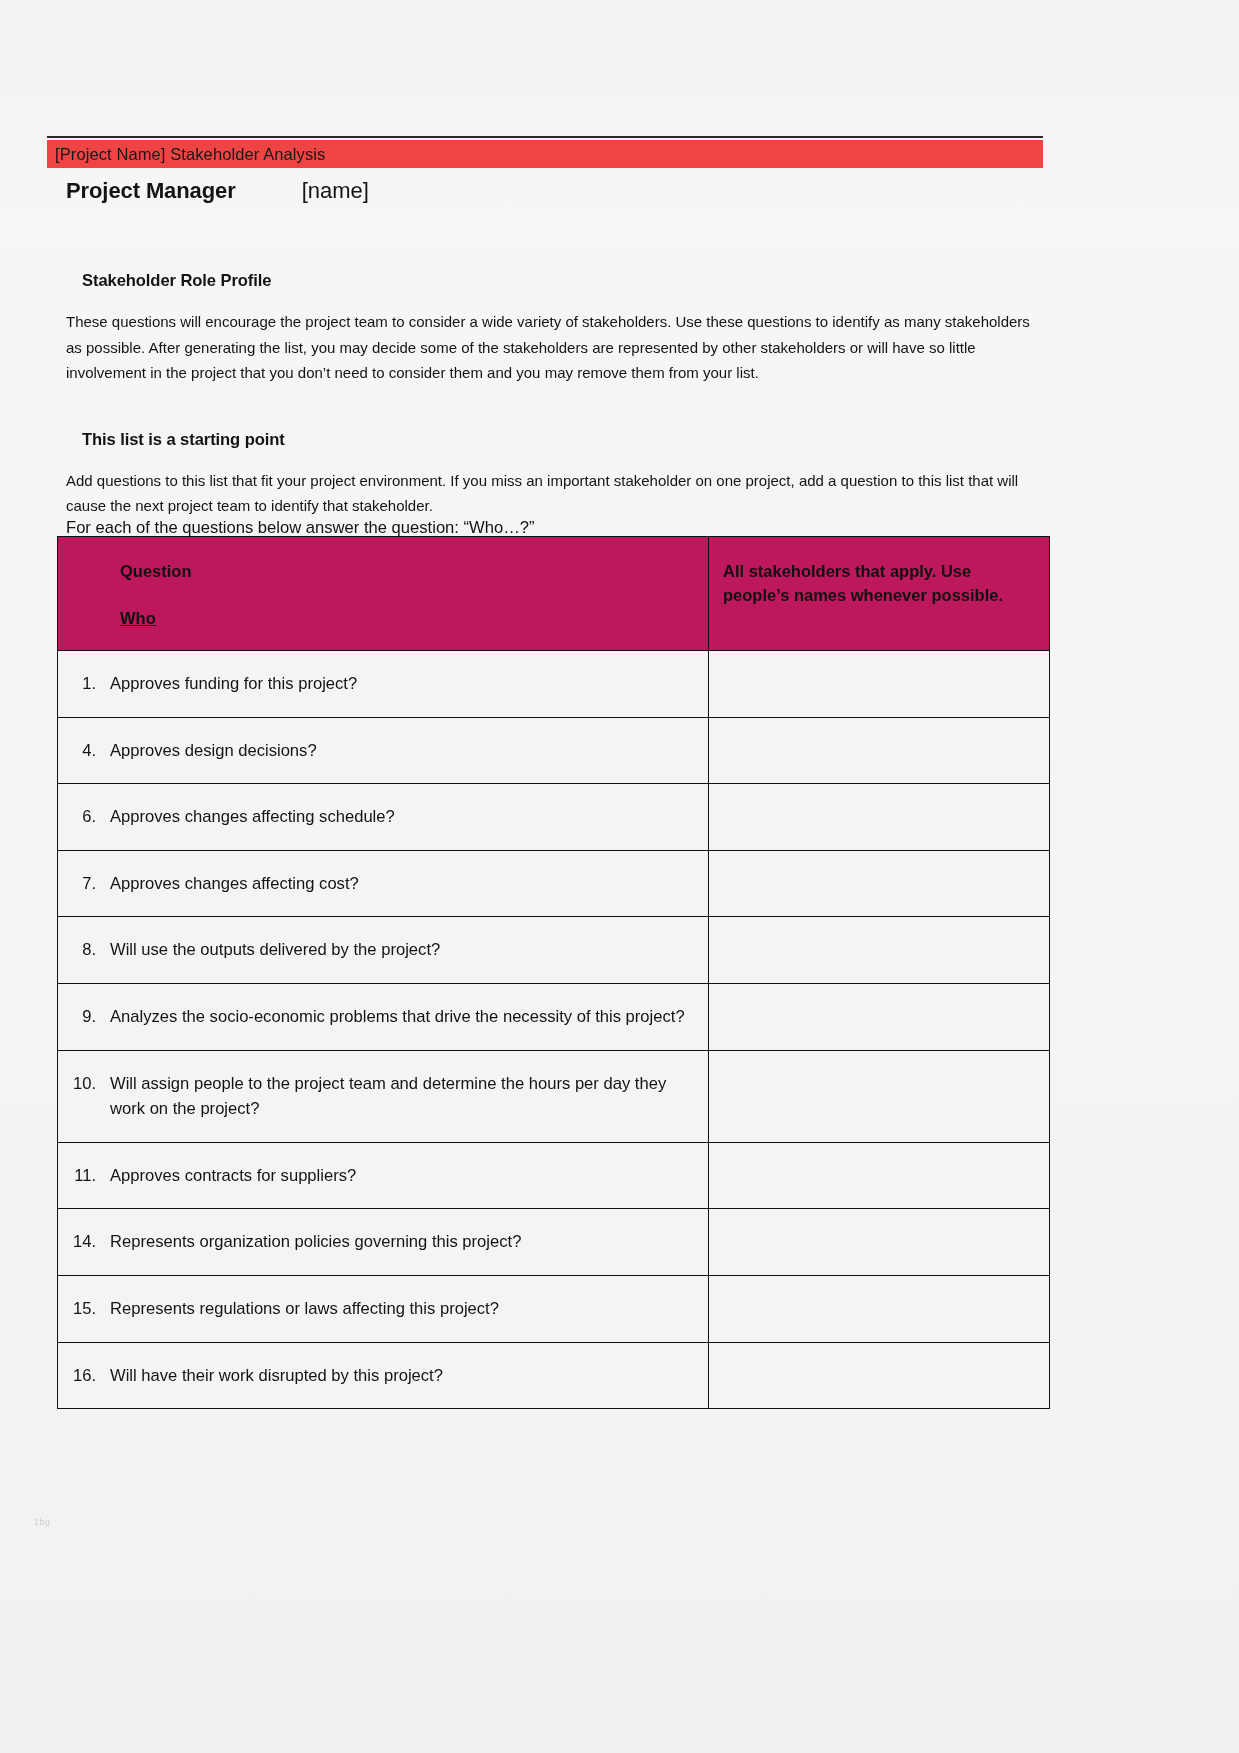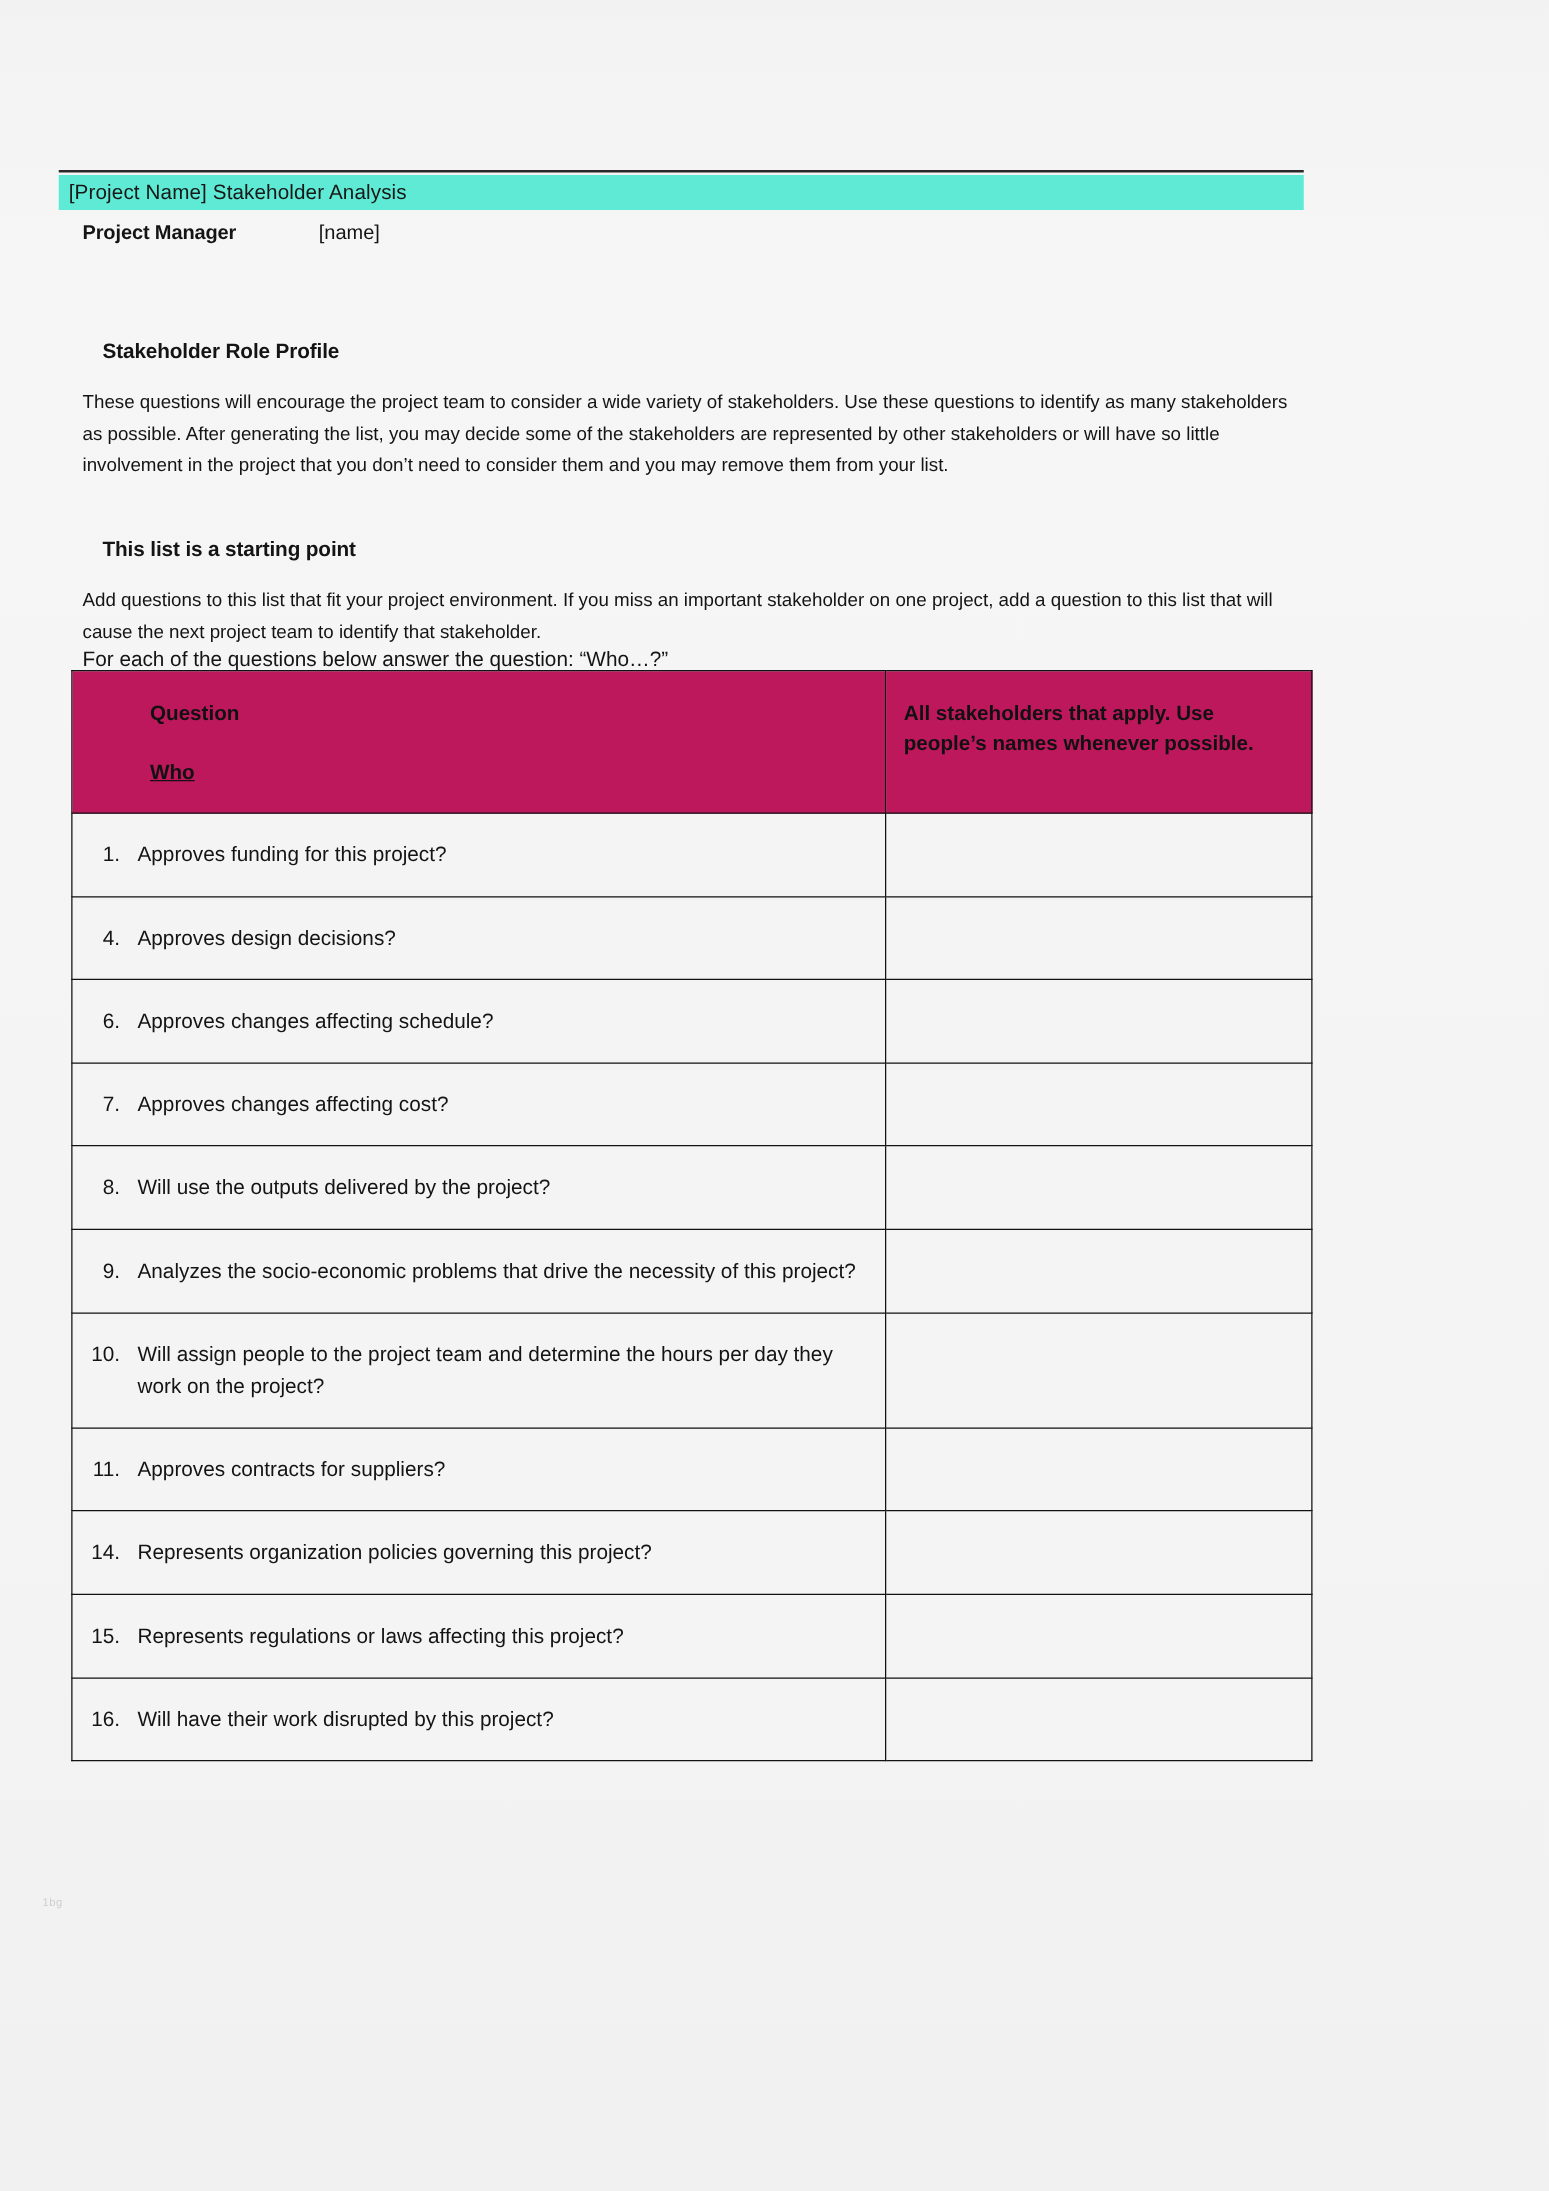--- a/index.html
+++ b/index.html
@@ -40,40 +40,40 @@
     width: 996px;
     height: 2px;
     background: #2a2a2a;
   }
   .title-banner {
     position: absolute;
     left: 47px;
     top: 140px;
     width: 996px;
     height: 28px;
-    background: #5eead4;
+    background: #ef4444;
     display: flex;
     align-items: center;
   }
   .title-banner .title-text {
     font-family: "Liberation Sans", sans-serif;
     font-size: 16.5px;
     color: #171717;
     padding-left: 8px;
     letter-spacing: 0.1px;
     white-space: nowrap;
   }
 
   .pm-line {
     position: absolute;
     left: 66px;
     top: 178px;
     display: flex;
     align-items: baseline;
-    font-size: 16px;
+    font-size: 22px;
     color: #141414;
   }
   .pm-label {
     font-weight: bold;
     letter-spacing: -0.1px;
   }
   .pm-value {
     margin-left: 66px;
     font-weight: normal;
   }

